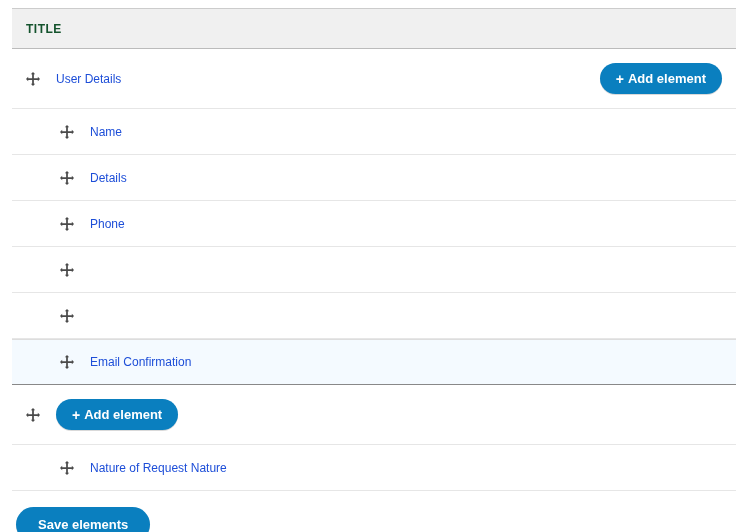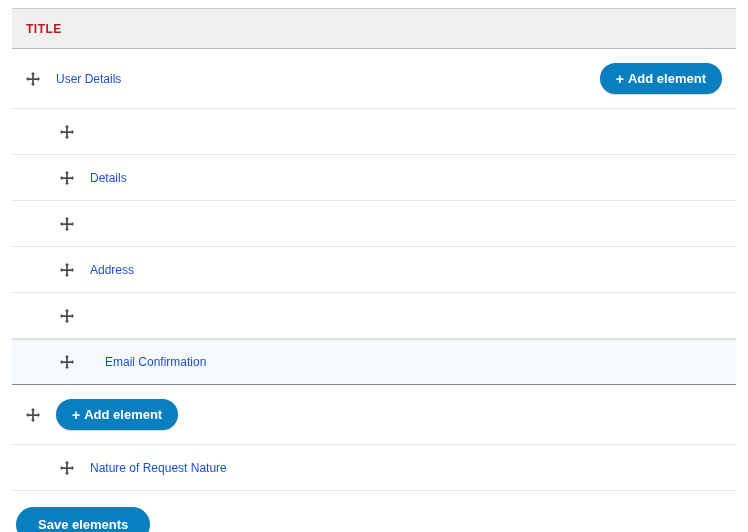--- a/index.html
+++ b/index.html
@@ -13,38 +13,37 @@
   .header {
     background: #f0f0f0;
     border-top: 1px solid #ccc;
     border-bottom: 1px solid #bbb;
     padding: 12px 14px;
   }
   .header-title {
     font-weight: 700;
     font-size: 12px;
     letter-spacing: 0.5px;
-    color: #b91c1c;
+    color: #14532d;
     text-transform: uppercase;
   }
   .row {
     display: flex;
     align-items: center;
     padding: 14px 14px;
     border-bottom: 1px solid #e6e6e6;
     min-height: 46px;
   }
   .row.child {
     padding-left: 48px;
   }
   .row.highlight {
     background: #f4faff;
     border-top: 1px solid #ddd;
     border-bottom: 1px solid #888;
-    gap: 15px;
   }
   .drag-icon {
     width: 14px;
     height: 14px;
     flex: 0 0 14px;
     margin-right: 16px;
     display: inline-flex;
     align-items: center;
     justify-content: center;
     color: #4a4a4a;
@@ -108,46 +107,47 @@
     <span>Add element</span>
   </button>
 </div>
 
 <div class="row child">
   <span class="drag-icon">
     <svg viewBox="0 0 16 16" width="14" height="14" fill="currentColor">
         <path d="M8 0l2.5 2.5H9V7h4.5V5.5L16 8l-2.5 2.5V9H9v4.5h1.5L8 16l-2.5-2.5H7V9H2.5v1.5L0 8l2.5-2.5V7H7V2.5H5.5L8 0z"></path>
       </svg>
   </span>
+  <span class="row-label">Name</span>
 </div>
 
 <div class="row child">
   <span class="drag-icon">
     <svg viewBox="0 0 16 16" width="14" height="14" fill="currentColor">
         <path d="M8 0l2.5 2.5H9V7h4.5V5.5L16 8l-2.5 2.5V9H9v4.5h1.5L8 16l-2.5-2.5H7V9H2.5v1.5L0 8l2.5-2.5V7H7V2.5H5.5L8 0z"></path>
       </svg>
   </span>
   <span class="row-label">Details</span>
 </div>
 
 <div class="row child">
   <span class="drag-icon">
     <svg viewBox="0 0 16 16" width="14" height="14" fill="currentColor">
         <path d="M8 0l2.5 2.5H9V7h4.5V5.5L16 8l-2.5 2.5V9H9v4.5h1.5L8 16l-2.5-2.5H7V9H2.5v1.5L0 8l2.5-2.5V7H7V2.5H5.5L8 0z"></path>
       </svg>
   </span>
+  <span class="row-label">Phone</span>
 </div>
 
 <div class="row child">
   <span class="drag-icon">
     <svg viewBox="0 0 16 16" width="14" height="14" fill="currentColor">
         <path d="M8 0l2.5 2.5H9V7h4.5V5.5L16 8l-2.5 2.5V9H9v4.5h1.5L8 16l-2.5-2.5H7V9H2.5v1.5L0 8l2.5-2.5V7H7V2.5H5.5L8 0z"></path>
       </svg>
   </span>
-  <span class="row-label">Address</span>
 </div>
 
 <div class="row child">
   <span class="drag-icon">
     <svg viewBox="0 0 16 16" width="14" height="14" fill="currentColor">
         <path d="M8 0l2.5 2.5H9V7h4.5V5.5L16 8l-2.5 2.5V9H9v4.5h1.5L8 16l-2.5-2.5H7V9H2.5v1.5L0 8l2.5-2.5V7H7V2.5H5.5L8 0z"></path>
       </svg>
   </span>
 </div>
 

